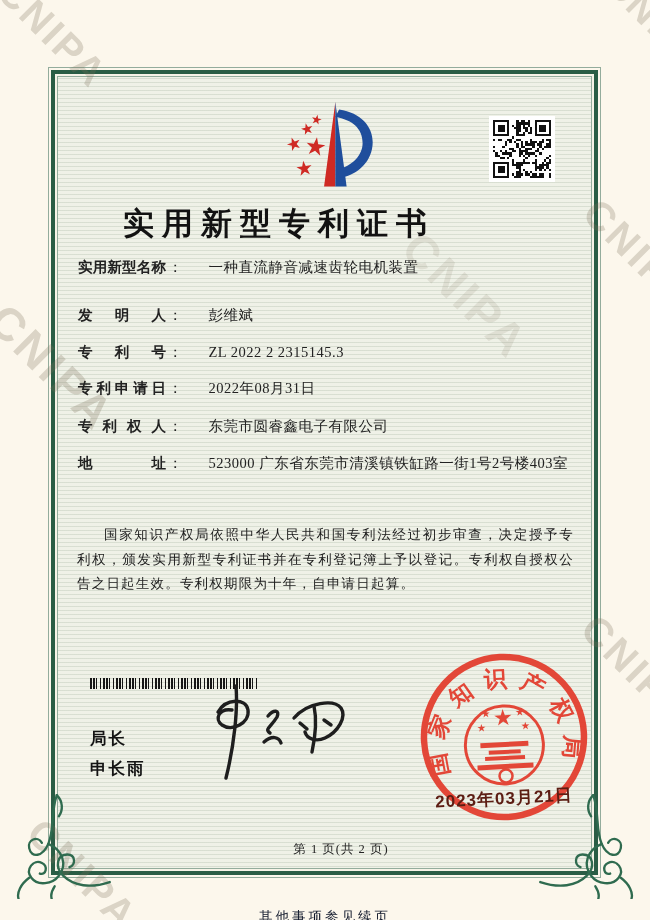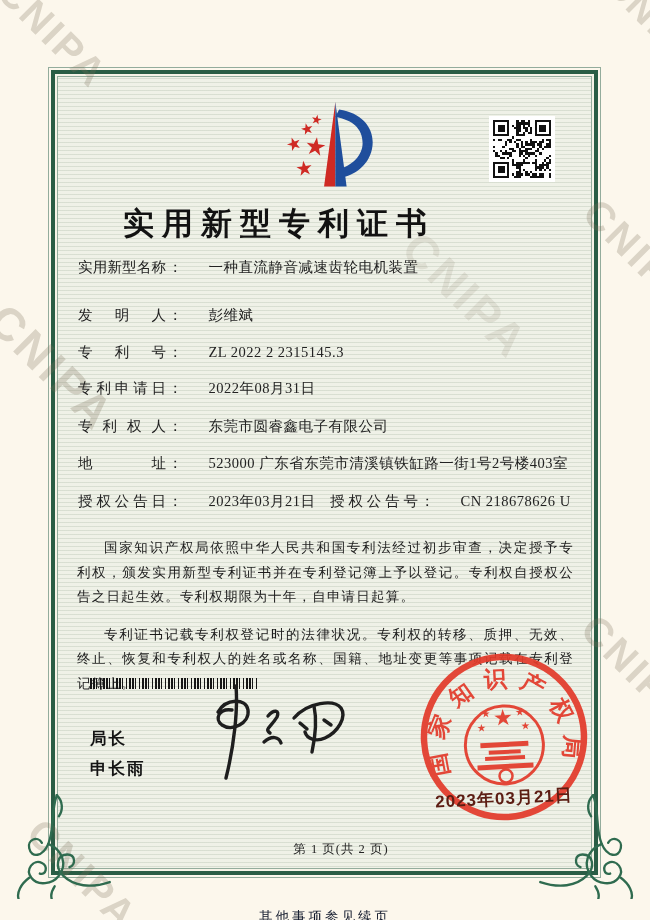--- a/index.html
+++ b/index.html
@@ -17,26 +17,26 @@
          box-shadow:inset 0 0 0 2px #f6f3e7,inset 0 0 0 3px #93ac9c;}
   .content{position:absolute;inset:0;z-index:2;}
   .cert-no{position:absolute;left:78px;top:106px;font-size:14.5px;letter-spacing:1px;color:#262626;}
   .logo{position:absolute;left:277px;top:100px;width:96px;height:94px;}
   .qr{position:absolute;left:489px;top:116px;width:66px;height:66px;background:#fff;
       display:flex;align-items:center;justify-content:center;}
   .title{position:absolute;left:0;top:203px;width:558px;text-align:center;
          font-size:31px;font-weight:bold;letter-spacing:8px;color:#121212;}
   .field{position:absolute;left:78px;height:22px;font-size:14.5px;color:#222;white-space:nowrap;}
   .flabel{display:inline-block;width:88px;text-align:justify;text-align-last:justify;
-          vertical-align:top;letter-spacing:0;}
+          vertical-align:top;letter-spacing:0;font-weight:bold;}
   .fcolon{margin:0 6px 0 2px;}
   .fvalue{letter-spacing:0.5px;margin-left:20px;}
   .grant-no{position:absolute;left:252px;top:0;white-space:nowrap;}
   .paras{position:absolute;left:77px;top:523px;width:497px;}
-  .paras p{margin:13px 0 7px 0;text-indent:2em;font-size:13.5px;line-height:24.5px;
+  .paras p{margin:0 0 7px 0;text-indent:2em;font-size:13.5px;line-height:24.5px;
            text-align:justify;letter-spacing:1.2px;color:#1c1c1c;}
   .barcode{position:absolute;left:90px;top:678px;width:168px;height:11px;
            background:repeating-linear-gradient(90deg,#161616 0 2px,transparent 2px 3px,#161616 3px 5px,transparent 5px 6px,#161616 6px 7px,transparent 7px 10px,#161616 10px 11px,transparent 11px 13px);}
   .signer{position:absolute;left:90px;font-family:"Liberation Sans","DejaVu Sans",sans-serif;
           font-size:16.5px;font-weight:700;color:#141414;letter-spacing:2px;}
   .sig{position:absolute;left:188px;top:676px;width:168px;height:112px;}
   .seal{position:absolute;left:412px;top:650px;width:184px;height:175px;transform:rotate(-3deg);}
   .seal-date{position:absolute;left:412px;top:787px;width:184px;text-align:center;
              font-family:"Liberation Sans","DejaVu Sans",sans-serif;font-weight:bold;
              font-size:17px;color:#5c1d13;letter-spacing:1px;transform:rotate(-3deg);}
@@ -308,30 +308,23 @@
     </div>
     <div class="field" style="top:379px">
       <span class="flabel">专利申请日</span><span class="fcolon">：</span><span class="fvalue">2022年08月31日</span>
     </div>
     <div class="field" style="top:417px">
       <span class="flabel">专利权人</span><span class="fcolon">：</span><span class="fvalue">东莞市圆睿鑫电子有限公司</span>
     </div>
     <div class="field" style="top:454px">
       <span class="flabel">地址</span><span class="fcolon">：</span><span class="fvalue">523000 广东省东莞市清溪镇铁缸路一街1号2号楼403室</span>
     </div>
-    <div class="field" style="top:492px">
-      <span class="flabel">授权公告日</span><span class="fcolon">：</span><span class="fvalue">2023年03月21日</span>
-      <span class="grant-no">
-        <span class="flabel">授权公告号</span><span class="fcolon">：</span><span class="fvalue">CN 218678626 U</span>
-      </span>
-    </div>
 
     <div class="paras">
       <p>国家知识产权局依照中华人民共和国专利法经过初步审查，决定授予专利权，颁发实用新型专利证书并在专利登记簿上予以登记。专利权自授权公告之日起生效。专利权期限为十年，自申请日起算。</p>
-      <p>专利证书记载专利权登记时的法律状况。专利权的转移、质押、无效、终止、恢复和专利权人的姓名或名称、国籍、地址变更等事项记载在专利登记簿上。</p>
     </div>
 
     <div class="barcode"></div>
 
     <div class="signer" style="top:728px">局长</div>
     <div class="signer" style="top:758px">申长雨</div>
 
     <svg class="sig" viewBox="0 0 168 112">
       <g fill="none" stroke="#1e1e1e" stroke-width="3.4" stroke-linecap="round">
         <path d="M30,36 C38,22 58,22 60,34 C62,47 44,56 34,49 C26,43 31,32 44,34"></path>

